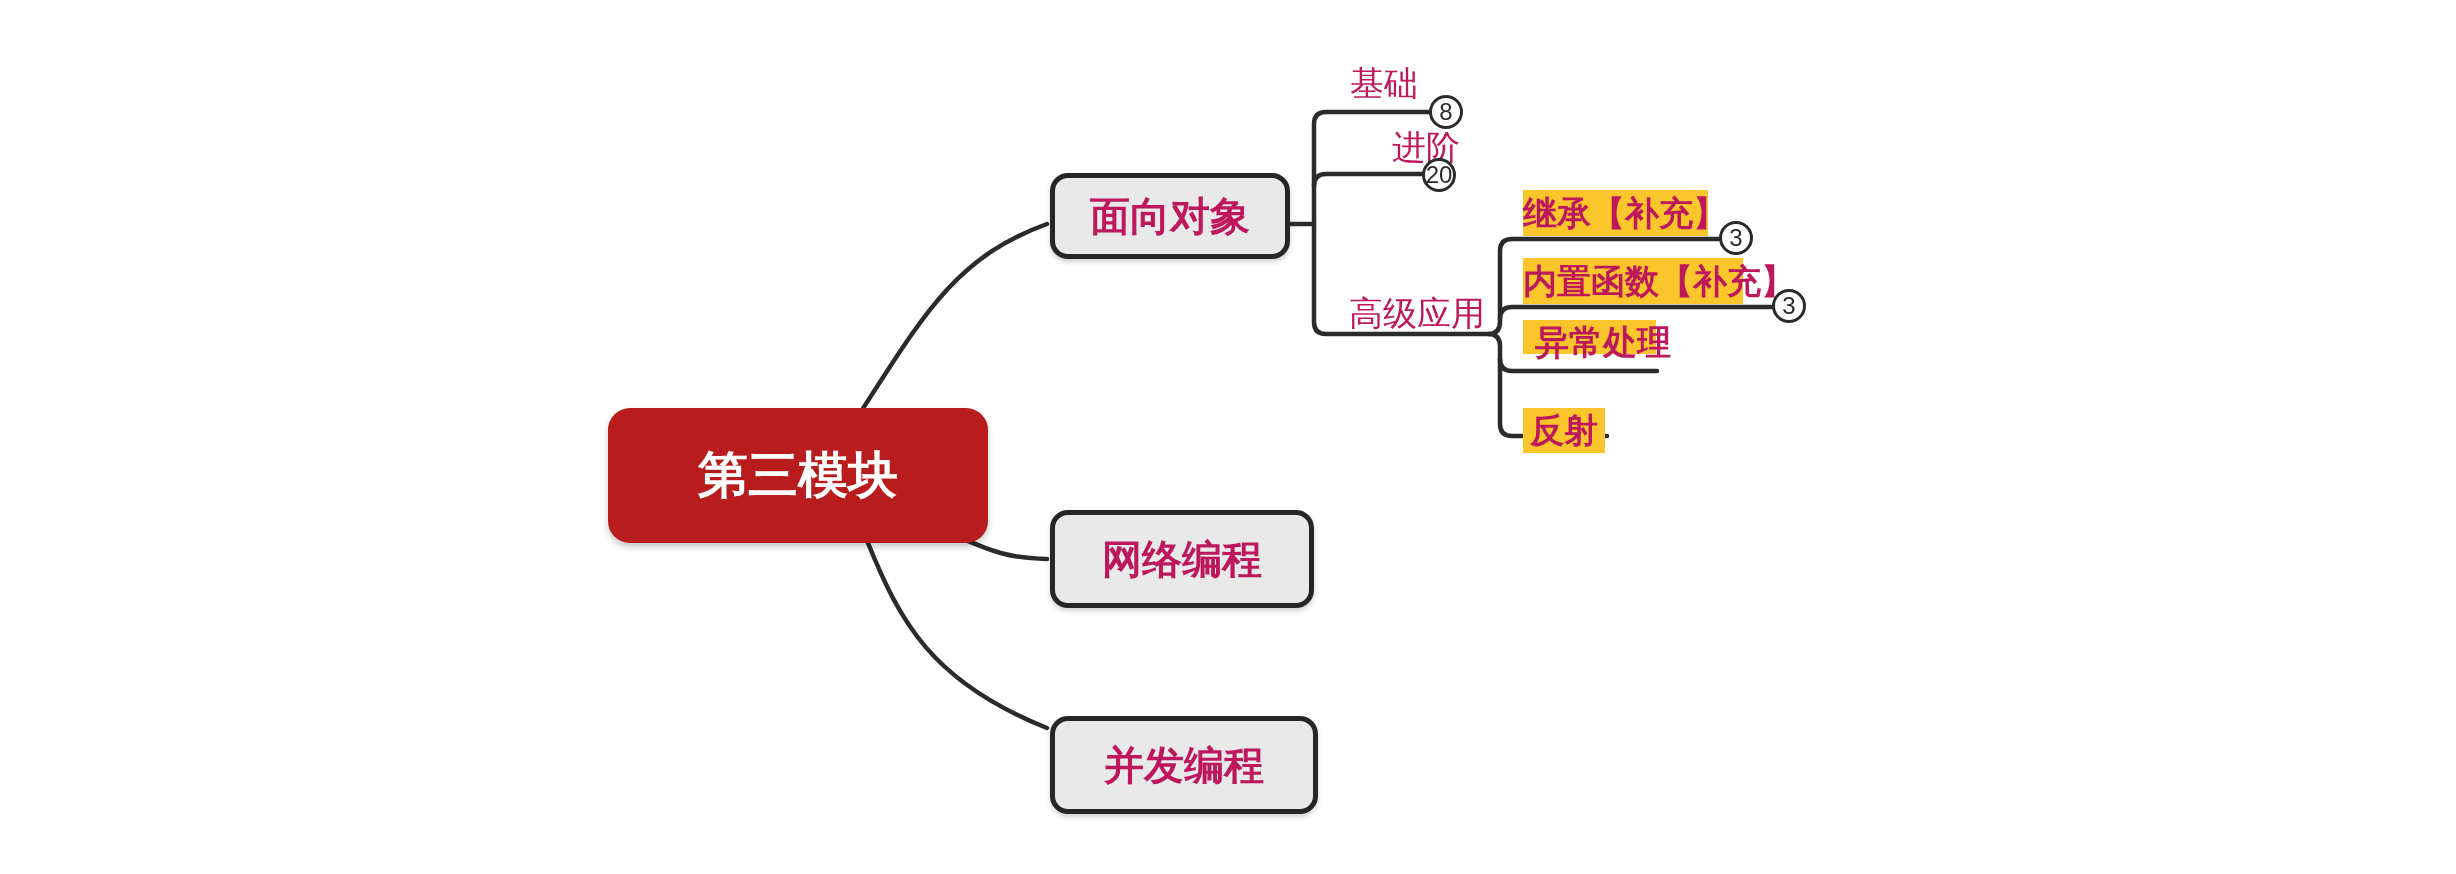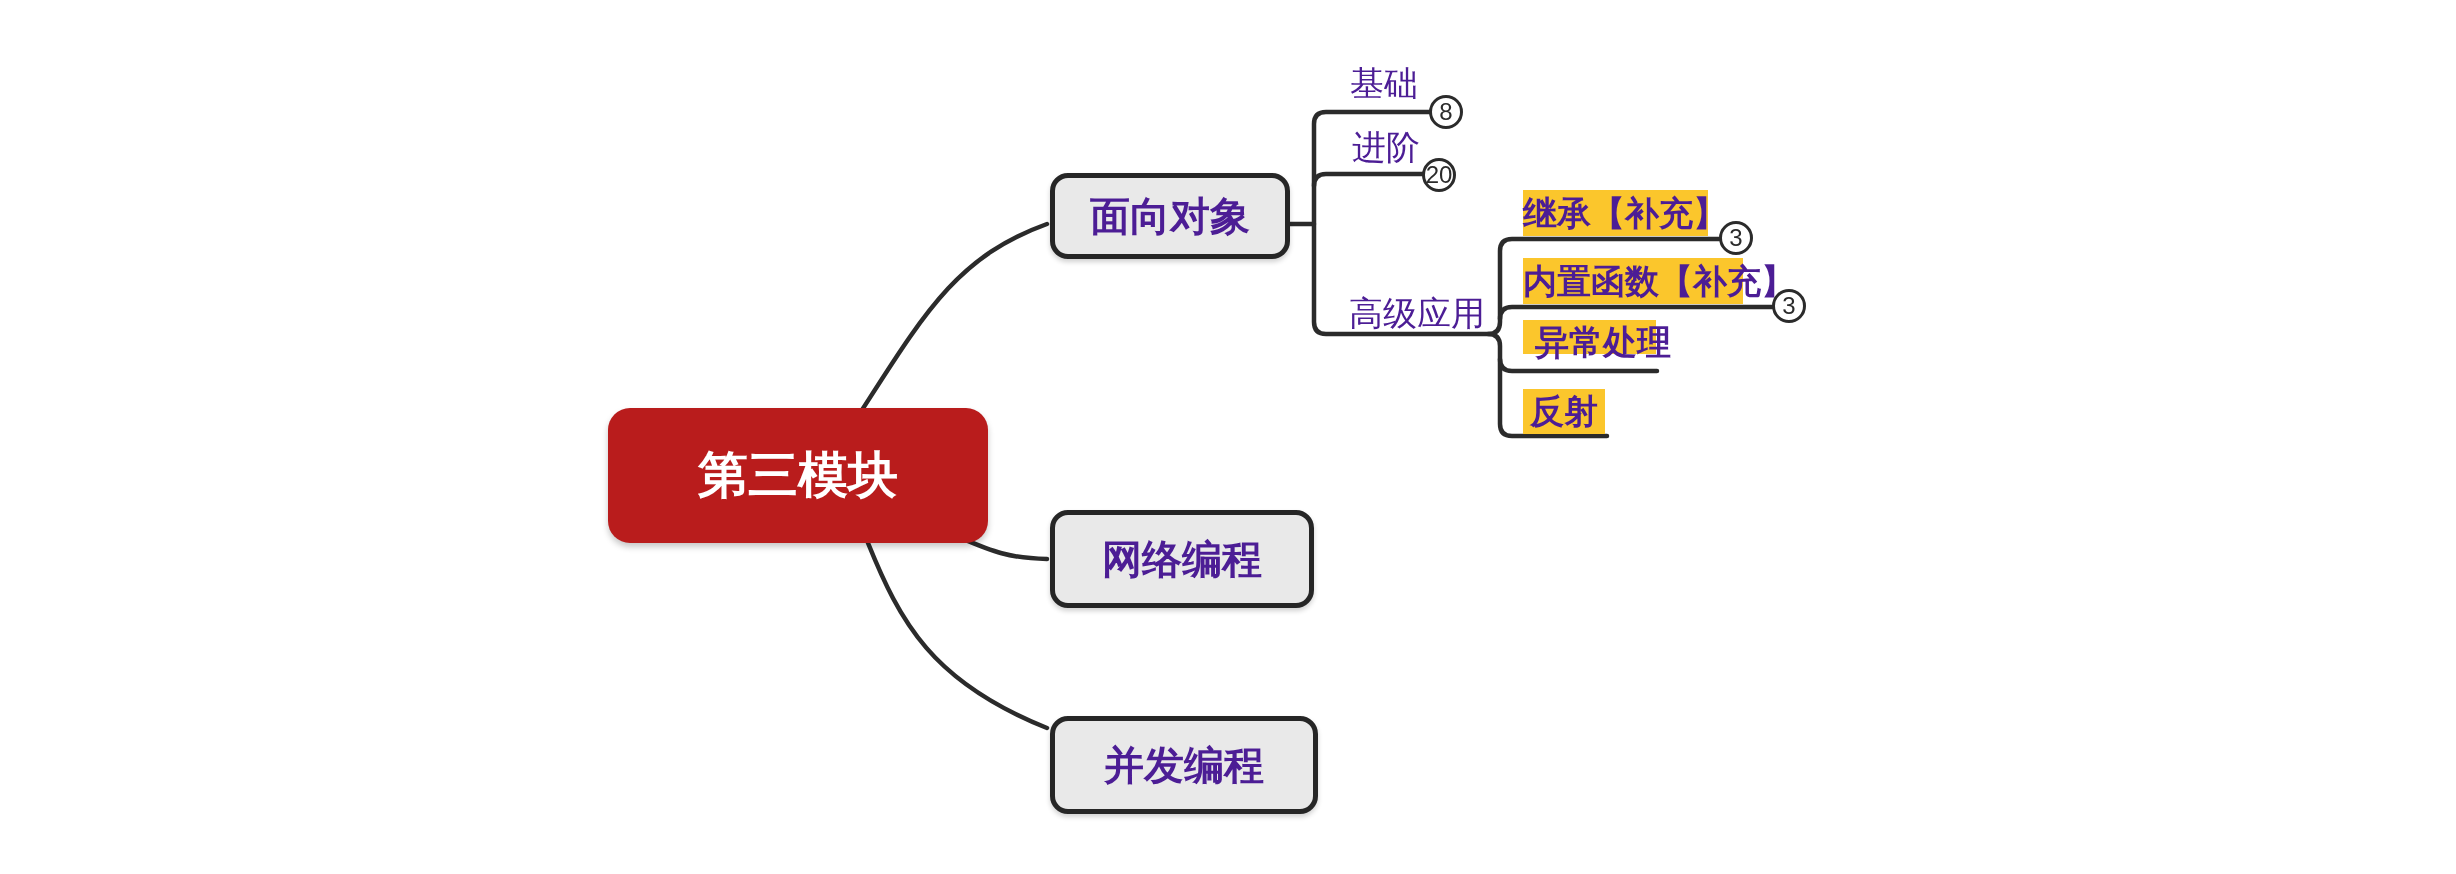--- a/index.html
+++ b/index.html
@@ -10,21 +10,21 @@
     font-family:"Liberation Sans","DejaVu Sans",sans-serif;
     overflow:hidden;
   }
   svg.edge-layer{position:absolute;left:0;top:0;width:2456px;height:874px;}
   svg.edge-layer path{fill:none;stroke:#2b2b2b;stroke-width:4.5;stroke-linecap:round;}
 
   .node{
     position:absolute;
     display:flex;align-items:center;justify-content:center;
     box-sizing:border-box;white-space:nowrap;
-    color:#4c1d95;
+    color:#be185d;
   }
   .root{
     left:608px;top:408px;width:380px;height:135px;
     background:#b91c1c;color:#ffffff;
     border-radius:22px;
     font-size:50px;font-weight:700;
     box-shadow:0 4px 6px rgba(0,0,0,0.22);
     text-align:center;
   }
   .branch{
@@ -36,34 +36,34 @@
   }
   #n-oop{left:1050px;top:173px;width:240px;height:86px;}
   #n-net{left:1050px;top:510px;width:264px;height:98px;}
   #n-con{left:1050px;top:716px;width:268px;height:98px;}
 
   .plain{
     font-size:34px;font-weight:500;height:40px;line-height:40px;
     display:block;
   }
   #n-basic{left:1350px;top:63px;}
-  #n-adv{left:1352px;top:127px;}
+  #n-adv{left:1392px;top:127px;}
   #n-appl{left:1349px;top:293px;}
 
   .hl{
     background:#fbc62c;
     height:46px;line-height:46px;
     font-size:34px;font-weight:700;
     text-align:center;
     display:block;
   }
   #n-inherit{left:1523px;top:190px;width:185px;}
   #n-builtin{left:1523px;top:258px;width:220px;}
   #n-exc{left:1523px;top:320px;width:133px;height:34px;line-height:45px;padding-left:12px;}
-  #n-refl{left:1523px;top:389px;width:82px;height:45px;line-height:45px;}
+  #n-refl{left:1523px;top:408px;width:82px;height:45px;line-height:45px;}
 
   .badge{
     position:absolute;
     width:34px;height:34px;box-sizing:border-box;
     background:#ffffff;
     border:3px solid #2b2b2b;
     border-radius:50%;
     display:flex;align-items:center;justify-content:center;
     font-size:24px;font-weight:400;color:#2b2b2b;
   }

